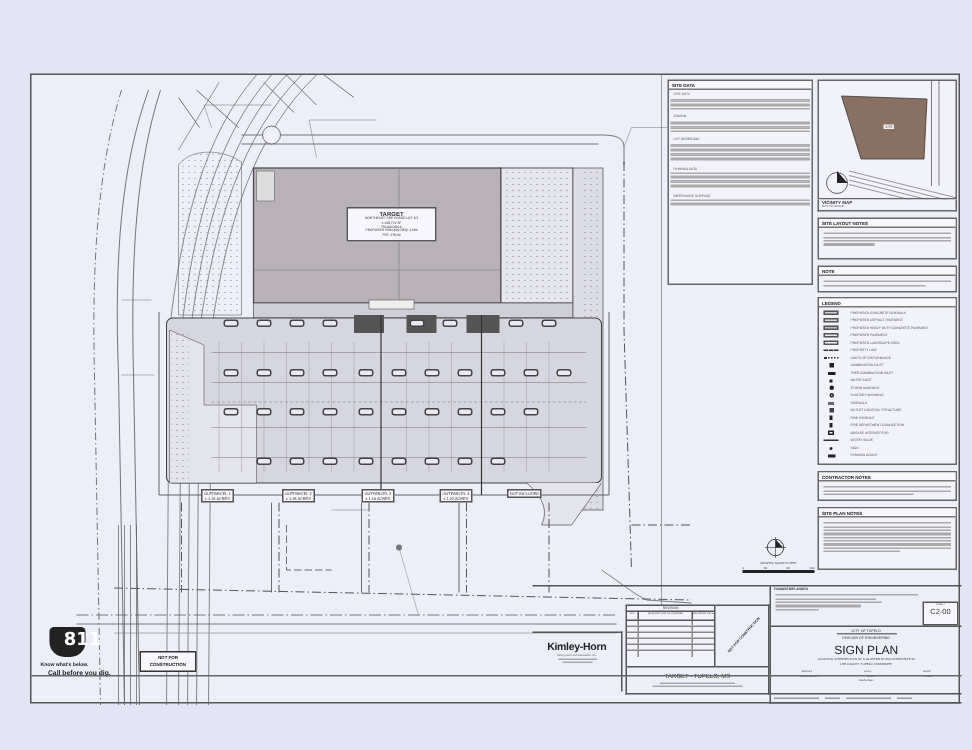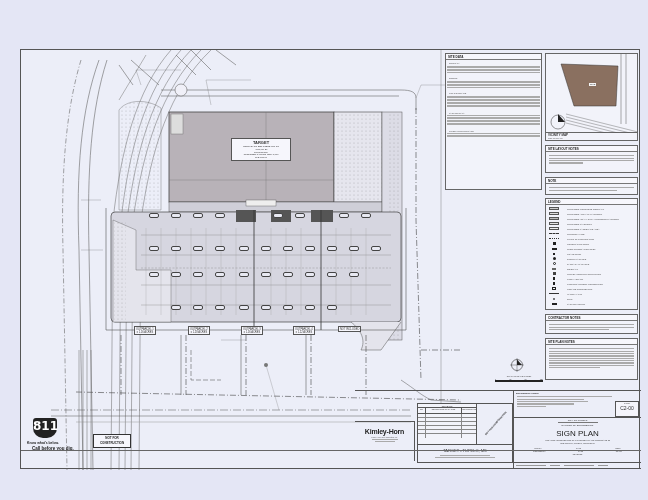--- a/index.html
+++ b/index.html
@@ -212,21 +212,21 @@
   <div class="label-box" style="left:272px; top:276px;">
     <div>OUTPARCEL 4</div>
     <div>± 1.22 ACRES</div>
   </div>
   <div class="label-box" style="left:317px; top:276px;">
     <div>NOT INCLUDED</div>
   </div>
 
   <div class="abs" style="left:6px; top:368px; width:50px; height:44px;">
     <div style="position:absolute; left:6px; top:0; width:24px; height:20px; background:#222; border-radius:3px 3px 10px 10px;"></div>
-    <div style="position:absolute; left:6px; top:1px; width:44px; text-align:left; color:#fff; font-weight:bold; font-size:12px; line-height:14px; font-family:'DejaVu Sans',sans-serif;">811</div>
+    <div style="position:absolute; left:6px; top:1px; width:44px; text-align:center; color:#fff; font-weight:bold; font-size:12px; line-height:14px; font-family:'DejaVu Sans',sans-serif;">811</div>
     <div style="position:absolute; left:0; top:23px; font-size:3.4px; font-weight:bold; color:#222; white-space:nowrap;">Know what's below.</div>
     <div style="position:absolute; left:5px; top:28px; font-size:4.5px; font-weight:bold; color:#222; white-space:nowrap;">Call before you dig.</div>
   </div>
 
   <div class="abs" style="left:72px; top:384px; width:38px; height:14px; border:1px solid #333; background:#f6f6fc; text-align:center; font-size:3px; font-weight:bold; line-height:5px; padding-top:1px; color:#222;">NOT FOR CONSTRUCTION</div>
 
   <div class="panel" style="left:424px; top:3px; width:97px; height:137px;">
     <div class="panel-hdr">SITE DATA</div>
     <div style="padding:2px 1px;">
       <div class="rowline">

